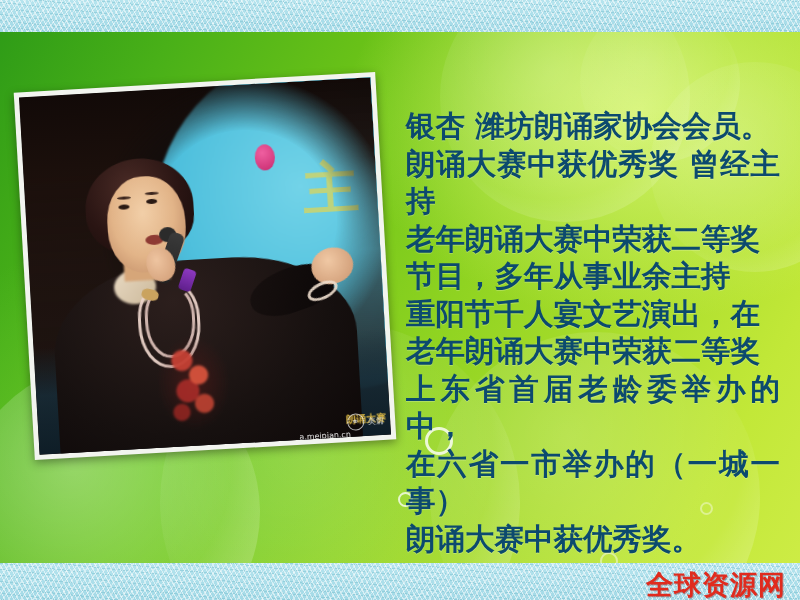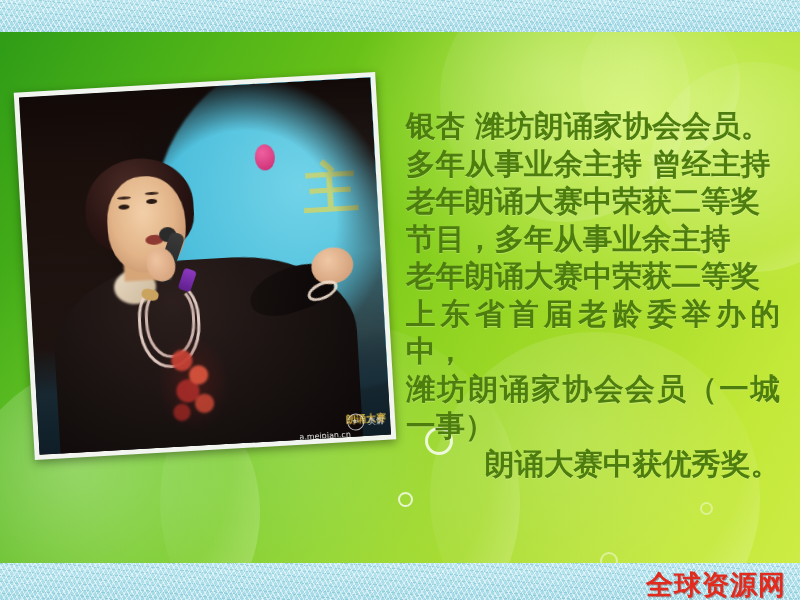--- a/index.html
+++ b/index.html
@@ -209,31 +209,31 @@
   .wm-gold{
     position:absolute;right:4px;bottom:10px;
     font-size:10px;font-weight:bold;color:rgba(226,190,70,.9);white-space:nowrap;
     filter:blur(.4px);
   }
 
   
   .text-block{
     position:absolute;left:406px;top:108px;width:374px;
     z-index:5;
-    color:#4d7c0f;
+    color:#0c4a6e;
     font-weight:bold;
     font-size:29.5px;
     line-height:37.5px;
     letter-spacing:0px;
     text-align:justify;
     text-justify:inter-character;
     text-shadow:0 1px 0 rgba(255,255,255,.22);
   }
   .text-block p{margin:0;}
-  .text-block p:last-child{text-align:right;}
+  .text-block p:last-child{text-align:left;}
 
   
   .brand{
     position:absolute;right:14px;top:567px;
     z-index:6;
     font-size:27px;font-weight:bold;
     color:#e02b1e;
     letter-spacing:1px;
     text-shadow:1px 1px 0 rgba(120,10,6,.35);
     white-space:nowrap;
@@ -294,26 +294,27 @@
       <div class="photo-wm">
         <span class="wm-logo">⚭</span>
         <span class="wm-txt">美篇</span>
       </div>
       <div class="wm-url">a.meipian.cn</div>
     </div>
   </div>
 
   <div class="text-block">
       <p>银杏 潍坊朗诵家协会会员。</p>
-      <p>多年从事业余主持 曾经主持</p>
+      <p>朗诵大赛中获优秀奖 曾经主持</p>
       <p>老年朗诵大赛中荣获二等奖</p>
       <p>节目，多年从事业余主持</p>
+      <p>重阳节千人宴文艺演出，在</p>
       <p>老年朗诵大赛中荣获二等奖</p>
       <p>上东省首届老龄委举办的中，</p>
-      <p>潍坊朗诵家协会会员（一城一事）</p>
+      <p>在六省一市举办的（一城一事）</p>
       <p>朗诵大赛中获优秀奖。</p>
     </div>
 
   <div class="band band-bottom"></div>
 
   <div class="brand">全球资源网</div>
 
 </div>
 
 </body></html>

